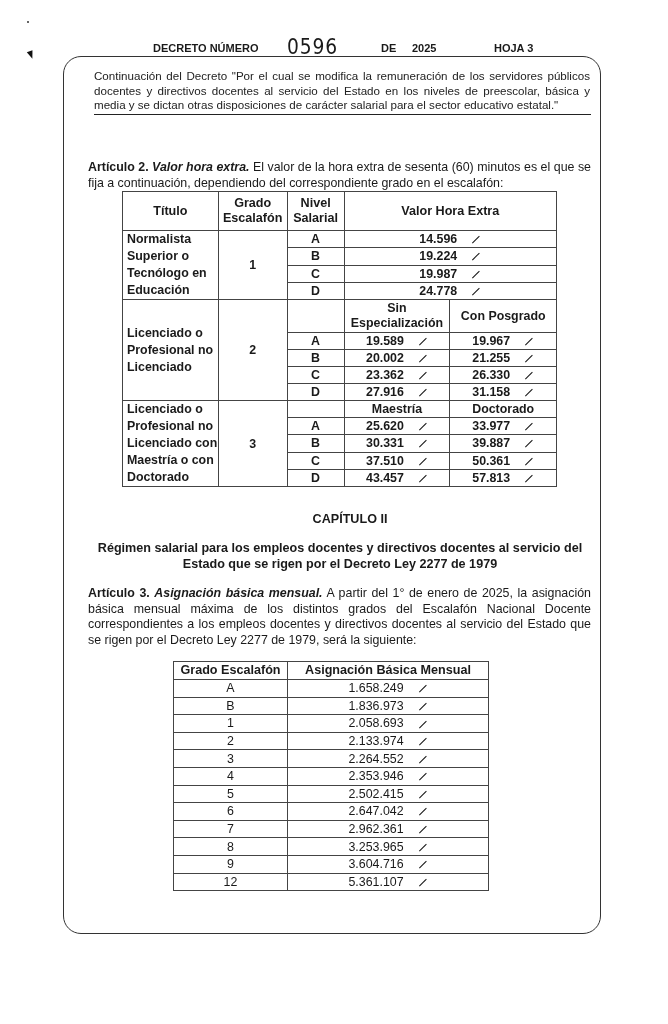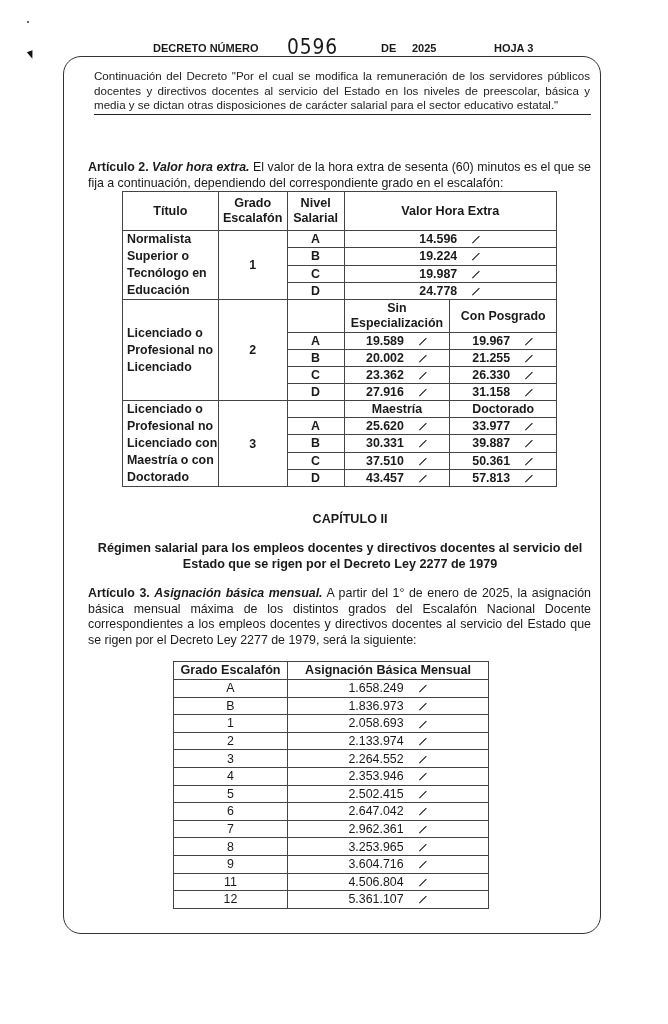--- a/index.html
+++ b/index.html
@@ -225,21 +225,17 @@
       </tr>
       <tr>
         <td>8</td>
         <td class="val"><span>3.253.965</span><span class="tick"></span></td>
       </tr>
       <tr>
         <td>9</td>
         <td class="val"><span>3.604.716</span><span class="tick"></span></td>
       </tr>
       <tr>
-        <td>11</td>
-        <td class="val"><span>4.506.804</span><span class="tick"></span></td>
-      </tr>
-      <tr>
         <td>12</td>
         <td class="val"><span>5.361.107</span><span class="tick"></span></td>
       </tr>
     </tbody>
 </table>
 
 </body></html>

